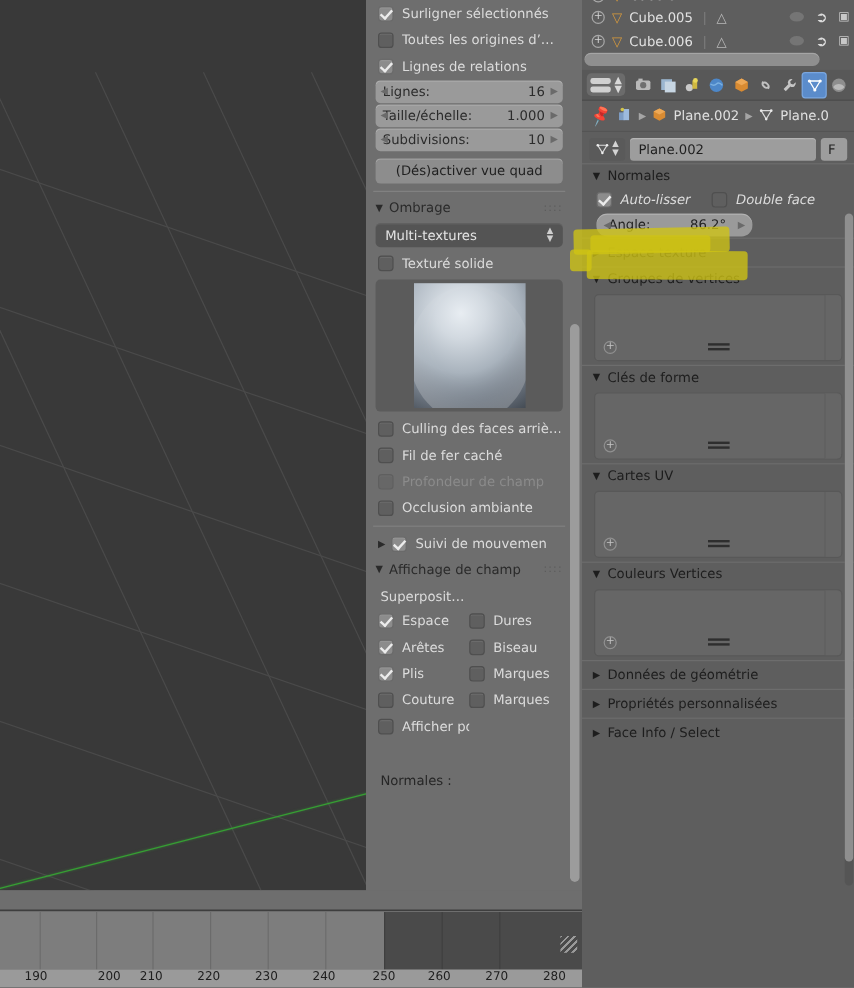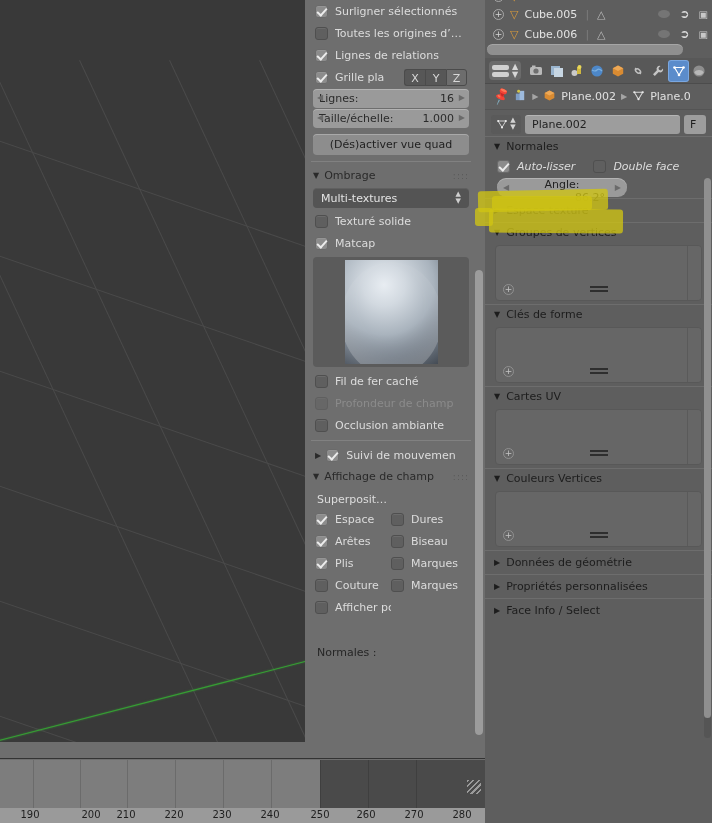--- a/index.html
+++ b/index.html
@@ -227,21 +227,20 @@
     width: 4px; height: 8px; border: solid #ececec; border-width: 0 2px 2px 0;
     transform: rotate(42deg);
   }
   .pr-lbl { font-size: 11px; color: #dcdcdc; font-style: italic; }
 
   .pr-slider {
     margin: 1px 12px; height: 19px; border-radius: 9px; background: #9a9a9a;
     display: flex; align-items: center; padding: 0 10px;
     color: #222; font-size: 11px; position: relative; width: 130px;
     box-shadow: inset 0 1px 0 rgba(255,255,255,.25);
-    flex-direction: column;
   }
   .pr-slider .sv { margin-left: auto; margin-right: 12px; }
   .pr-slider:before, .pr-slider:after { position: absolute; color: #6a6a6a; font-size: 8px; top: 5px; }
   .pr-slider:before { content: "\25C0"; left: 6px; }
   .pr-slider:after { content: "\25B6"; right: 6px; }
 
   .listbox {
     margin: 3px 10px; height: 56px; border-radius: 4px;
     background: #666; border: 1px solid #585858;
     position: relative;
@@ -333,37 +332,32 @@
       </div>
       <div class="row">
         <span class="chk"></span>
         <span class="lbl">Toutes les origines d’…</span>
       </div>
       <div class="row">
         <span class="chk on"></span>
         <span class="lbl">Lignes de relations</span>
       </div>
 
-      <div class="row">
-        <span class="chk on"></span>
-        <span class="lbl">Grille pla</span>
-        <span class="axisgrp">
-          <span class="axisbtn">X</span>
-          <span class="axisbtn">Y</span>
-          <span class="axisbtn on">Z</span>
-        </span>
-      </div>
 
       <div class="numfield">
         <span>Lignes:</span>
         <span class="nfv">16</span>
       </div>
       <div class="numfield">
         <span>Taille/échelle:</span>
         <span class="nfv">1.000</span>
+      </div>
+      <div class="numfield">
+        <span>Subdivisions:</span>
+        <span class="nfv">10</span>
       </div>
 
       <div class="bigbtn">(Dés)activer vue quad</div>
 
       <div class="sep"></div>
 
       <div class="paneltitle">
         <span class="tri">▼</span>
         <span>Ombrage</span>
         <span class="grip">::::</span>
@@ -371,29 +365,29 @@
 
       <div class="dropdown">
         <span>Multi-textures</span>
         <span class="updown">▲<br>▼</span>
       </div>
 
       <div class="row">
         <span class="chk"></span>
         <span class="lbl">Texturé solide</span>
       </div>
-      <div class="row">
-        <span class="chk on"></span>
-        <span class="lbl">Matcap</span>
-      </div>
 
       <div class="matcap">
         <div class="ball"></div>
       </div>
 
+      <div class="row">
+        <span class="chk"></span>
+        <span class="lbl">Culling des faces arriè…</span>
+      </div>
       <div class="row">
         <span class="chk"></span>
         <span class="lbl">Fil de fer caché</span>
       </div>
       <div class="row">
         <span class="chk dis"></span>
         <span class="lbl dis">Profondeur de champ</span>
       </div>
       <div class="row">
         <span class="chk"></span>

